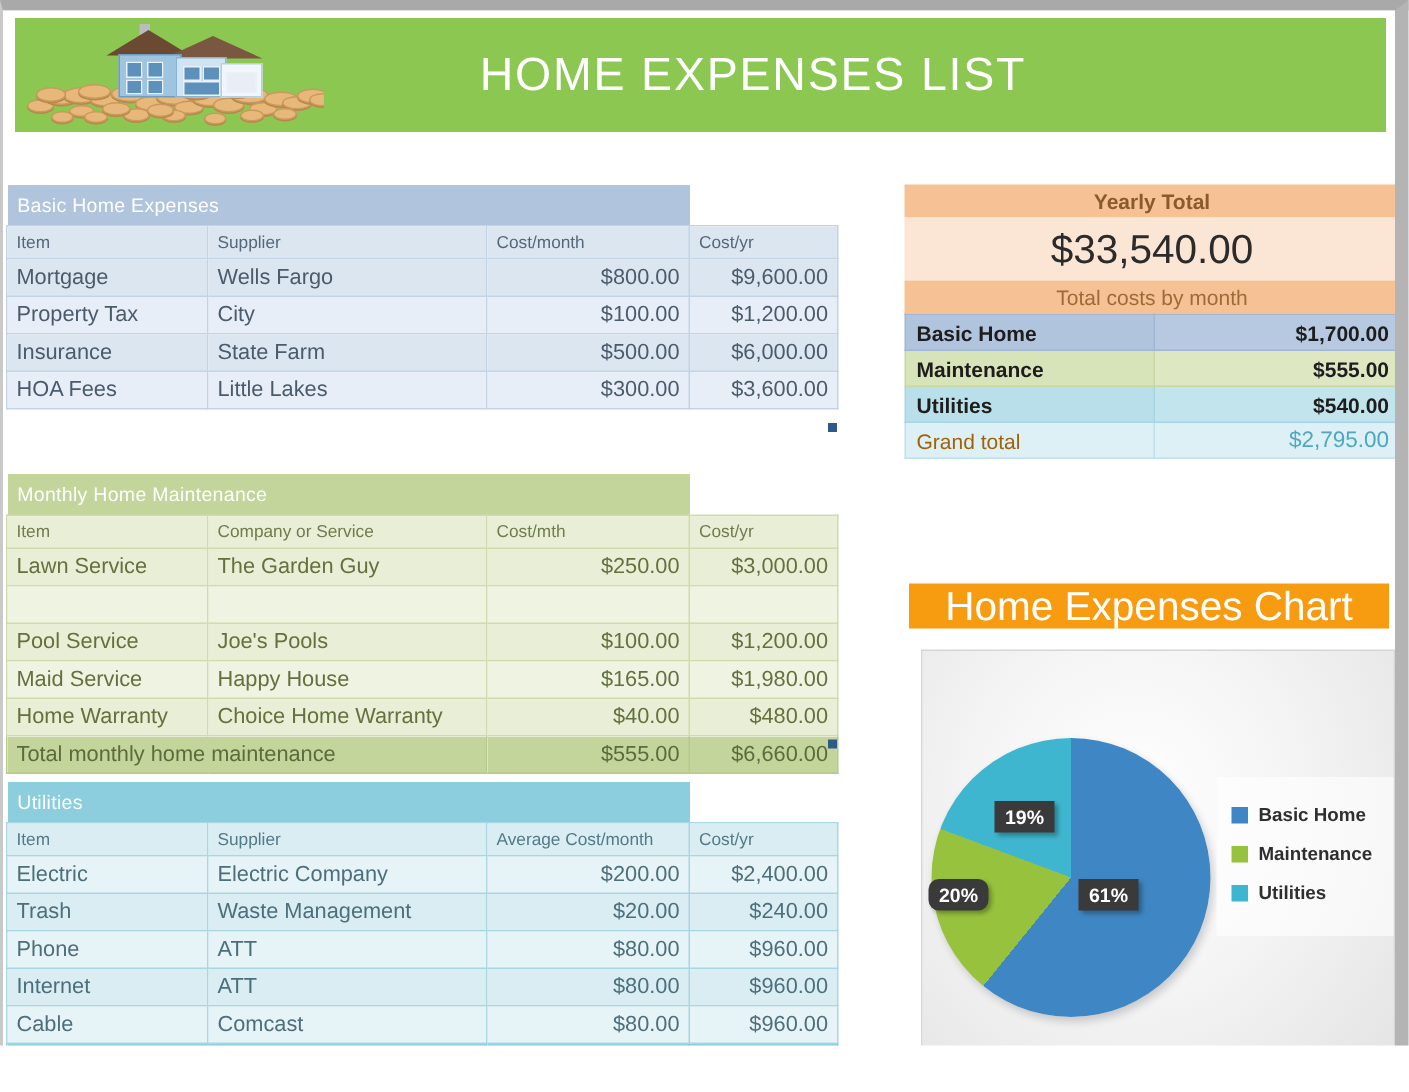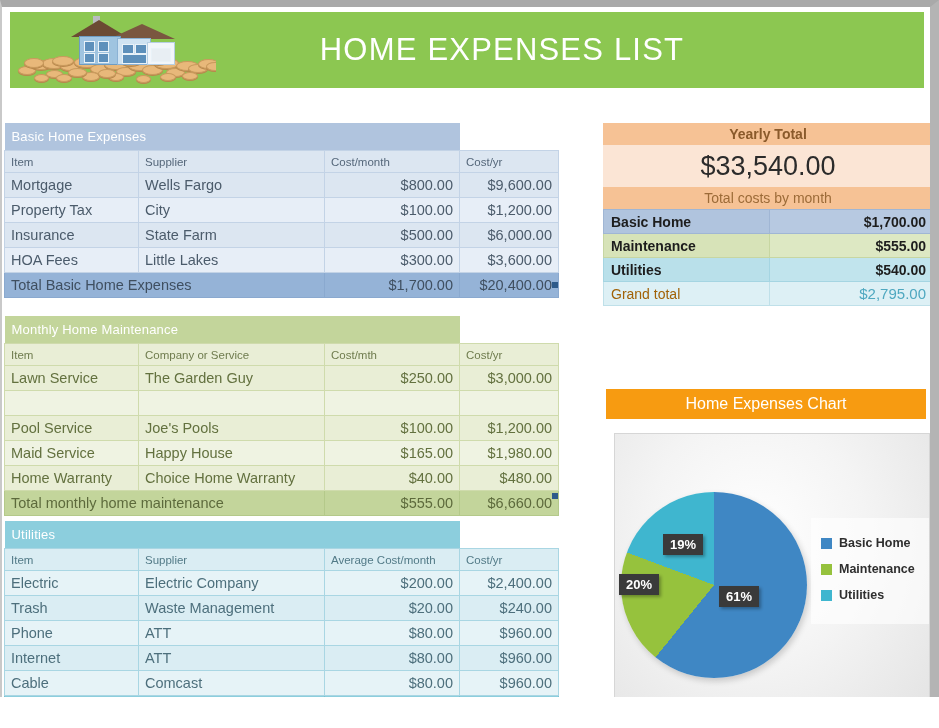--- a/index.html
+++ b/index.html
@@ -115,21 +115,21 @@
   .r-basic td.v{background:#b7c9e1;}
   .r-maint td{background:#d7e3b8;border:1px solid #c7d6a2;}
   .r-maint td.v{background:#dde8c3;}
   .r-util td{background:#b9e0ea;border:1px solid #a5d5e2;}
   .r-util td.v{background:#c1e4ed;}
   .r-grand td{background:#ddf0f5;border:1px solid #bfe0e9;color:#a16207;font-weight:normal;}
   .r-grand td.v{color:#4fa8c0;font-weight:normal;font-size:15px;}
 
   
   .chart-title{position:absolute;left:604px;top:382px;width:320px;height:30px;
-               background:#f79b11;color:#fff;font-size:16px;
+               background:#f79b11;color:#fff;font-size:27px;
                display:flex;align-items:center;justify-content:center;}
   .chart-box{position:absolute;left:612px;top:426px;width:314px;height:298px;
              background:radial-gradient(ellipse at 45% 35%, #ffffff 0%, #f4f4f4 45%, #e2e2e2 100%);
              border:1px solid #d6d6d6;overflow:hidden;}
   .pie-wrap{position:absolute;left:6px;top:58px;width:186px;height:186px;}
   .pie{width:186px;height:186px;border-radius:50%;
        box-shadow:2px 3px 6px rgba(0,0,0,.18);}
   .dlabel{position:absolute;background:#3a3a3a;color:#fff;font-size:13px;font-weight:bold;
           padding:3px 7px;box-shadow:2px 2px 3px rgba(0,0,0,.3);}
   .legend{position:absolute;left:196px;top:84px;width:112px;
@@ -236,25 +236,20 @@
         <td>State Farm</td>
         <td class="num">$500.00</td>
         <td class="num">$6,000.00</td>
       </tr>
       <tr class="row alt">
         <td>HOA Fees</td>
         <td>Little Lakes</td>
         <td class="num">$300.00</td>
         <td class="num">$3,600.00</td>
       </tr>
-      <tr class="total">
-        <td colspan="2">Total Basic Home Expenses</td>
-        <td class="num">$1,700.00</td>
-        <td class="num">$20,400.00</td>
-      </tr>
     </tbody>
   </table>
   <div class="corner" style="left:550px;top:275px;"></div>
 
   <table class="tbl t-green" style="left:2px;top:309px;width:554px;">
     <colgroup>
           <col style="width:134px">
           <col style="width:186px">
           <col style="width:135px">
           <col style="width:99px">
@@ -394,21 +389,21 @@
         </tr>
       </tbody>
     </table>
   </div>
 
   <div class="chart-title">Home Expenses Chart</div>
   <div class="chart-box">
     <div class="pie-wrap">
       <div class="pie" id="pie" style="background: conic-gradient(rgb(63, 135, 196) 0deg, rgb(63, 135, 196) 218.96deg, rgb(150, 194, 61) 218.96deg, rgb(150, 194, 61) 290.45deg, rgb(63, 182, 207) 290.45deg, rgb(63, 182, 207) 360deg);"></div>
       <div class="dlabel" id="dl0" style="left:98px;top:94px;">61%</div>
-      <div class="dlabel" id="dl1" style="left:-2px;top:82px;">20%</div>
+      <div class="dlabel" id="dl1" style="left:-2px;top:94px;border-radius:7px;">20%</div>
       <div class="dlabel" id="dl2" style="left:42px;top:42px;">19%</div>
     </div>
     <div class="legend">
       <div class="lg-item">
         <span class="lg-sw" id="sw0" style="background: rgb(63, 135, 196);"></span>
         <span class="lg-tx">Basic Home</span>
       </div>
       <div class="lg-item">
         <span class="lg-sw" id="sw1" style="background: rgb(150, 194, 61);"></span>
         <span class="lg-tx">Maintenance</span>

